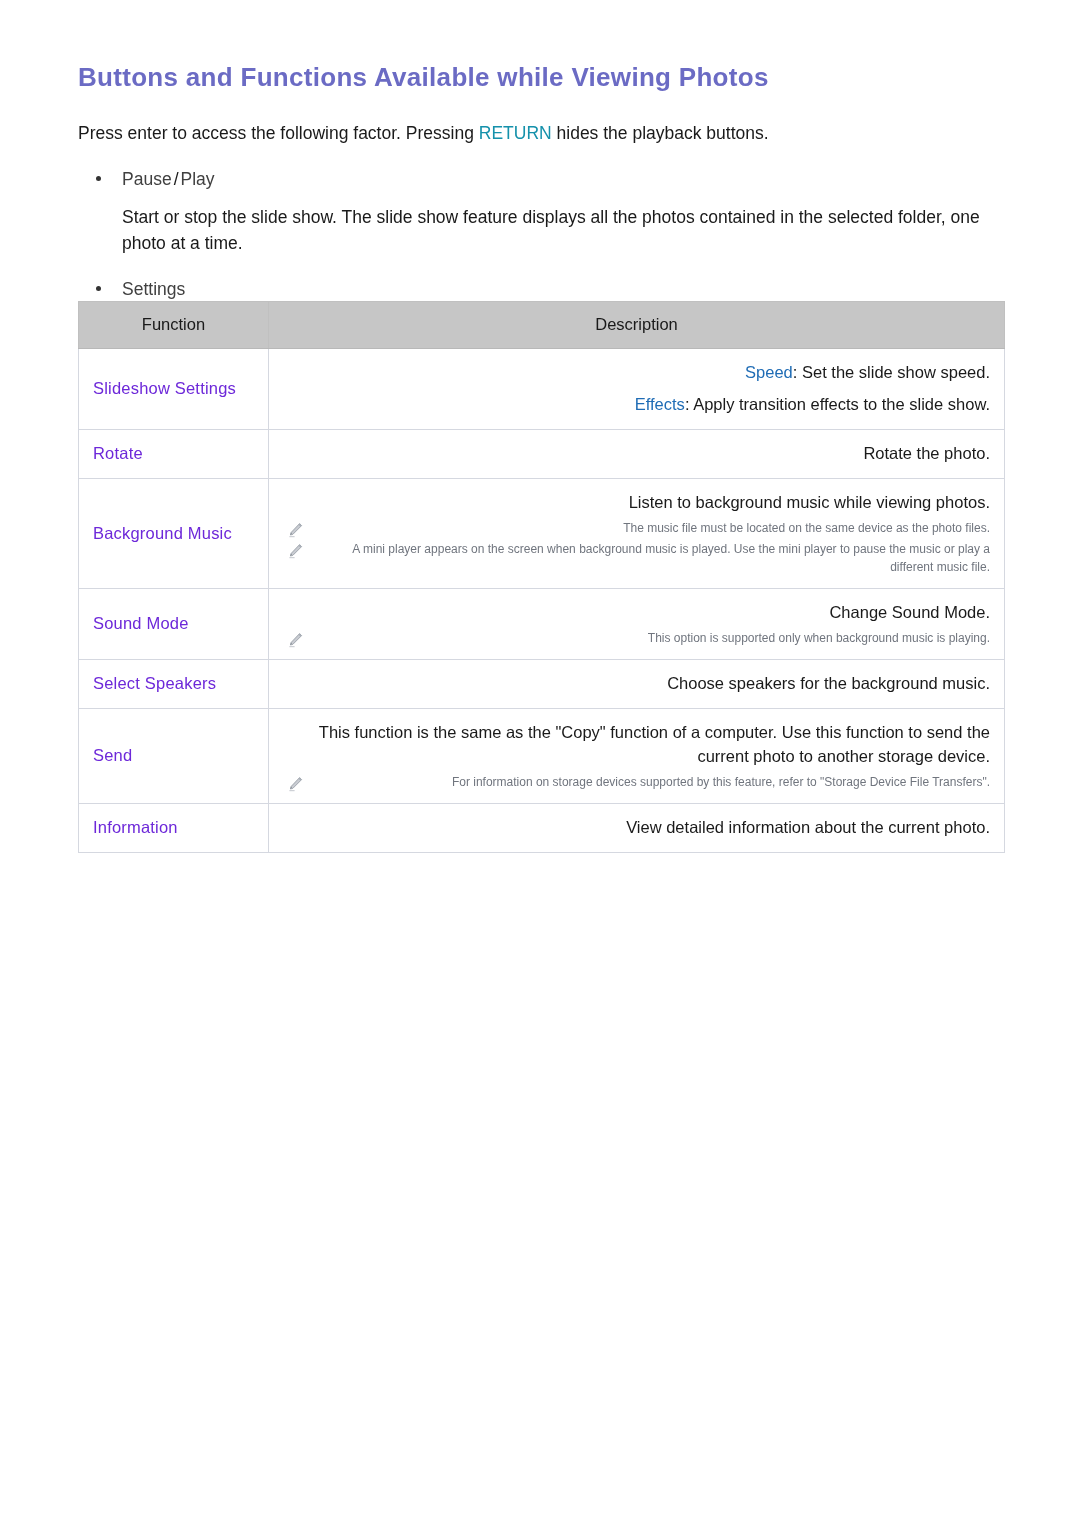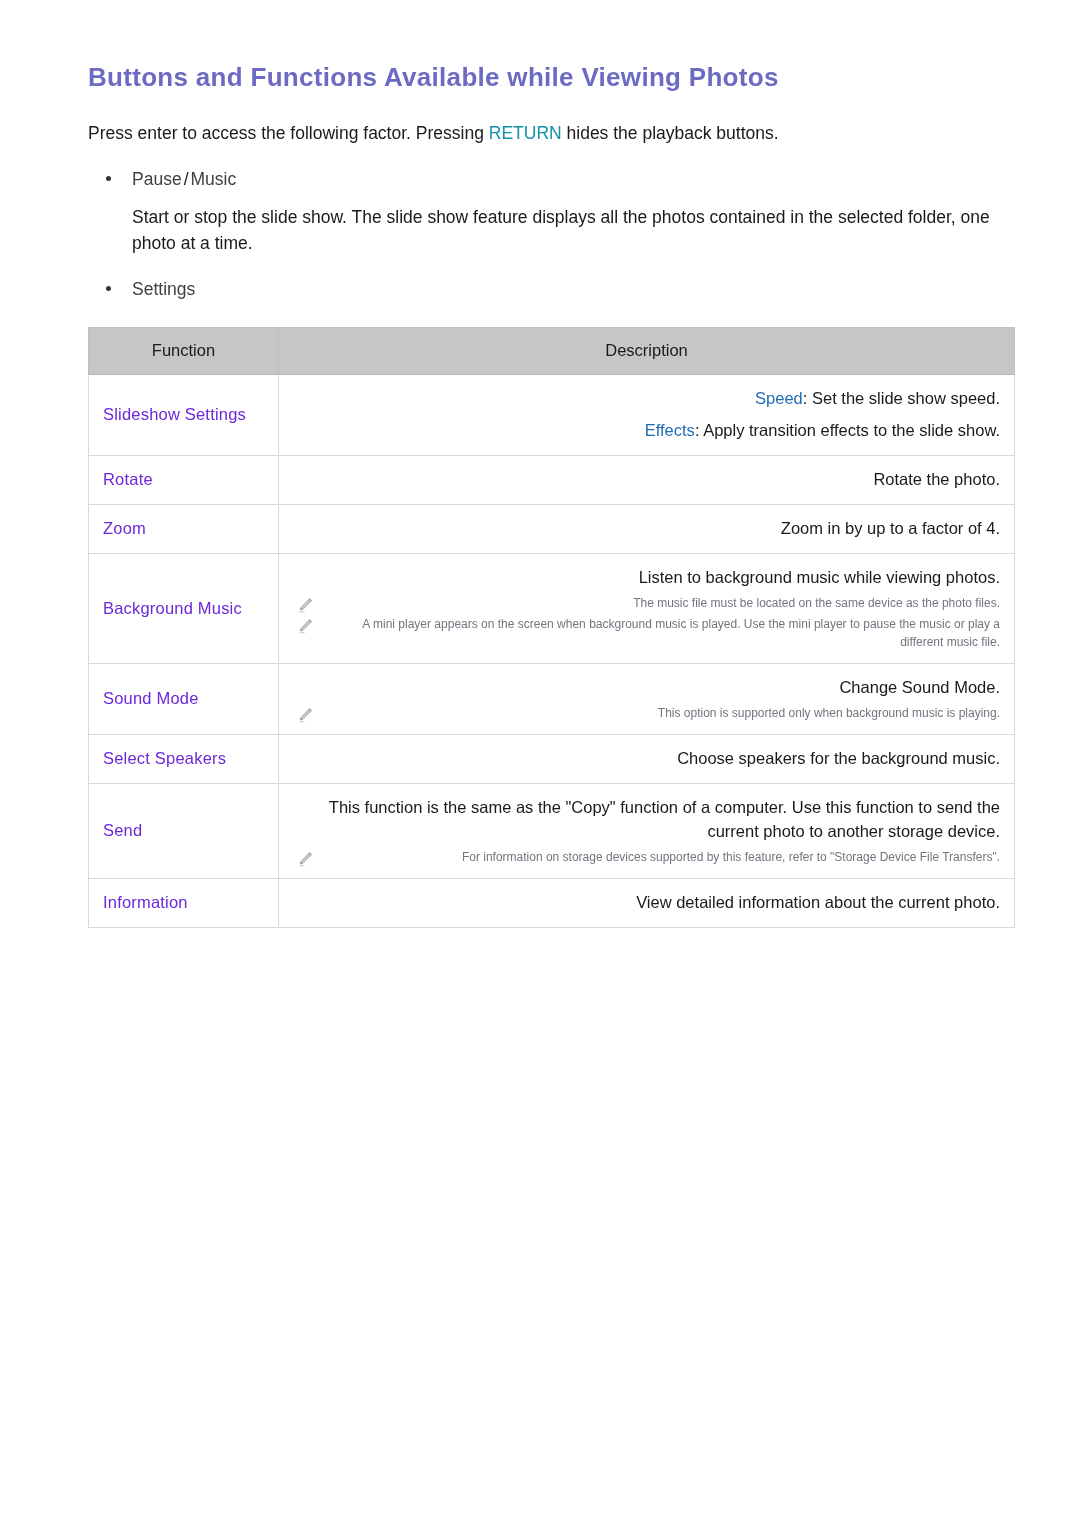--- a/index.html
+++ b/index.html
@@ -16,21 +16,21 @@
   }
   .page {
     position: relative;
     width: 1080px;
     height: 1527px;
     box-sizing: border-box;
     padding: 0;
   }
   .content {
     position: absolute;
-    left: 88px;
+    left: 78px;
     top: 62px;
     width: 926px;
   }
 
   h1.page-title {
     margin: 0 0 0 0;
     font-size: 26px;
     font-weight: bold;
     letter-spacing: 0.3px;
     color: #6b6bc4;
@@ -78,21 +78,20 @@
     font-size: 17.5px;
     line-height: 1.48;
     margin-top: 14px;
     color: #1a1a1a;
     max-width: 880px;
   }
 
   table.fn-table {
     border-collapse: collapse;
     width: 926px;
-    margin-top: 26px;
     table-layout: fixed;
   }
   table.fn-table th,
   table.fn-table td {
     border: 1px solid #d5d8e0;
     vertical-align: middle;
     font-size: 16.5px;
     line-height: 1.45;
   }
   table.fn-table thead th {
@@ -150,21 +149,21 @@
   <div class="content">
 
     <h1 class="page-title">Buttons and Functions Available while Viewing Photos</h1>
 
     <p class="intro"><span>Press enter to access the following factor. Pressing </span><span class="kw-return">RETURN</span><span> hides the playback buttons.</span></p>
 
     <ul class="bullets">
 
       <li>
         <div class="bullet-row">
-          <span class="dot"></span><span class="link-blue">Pause</span><span class="slash">/</span><span class="link-blue">Music</span>
+          <span class="dot"></span><span class="link-blue">Pause</span><span class="slash">/</span><span class="link-blue">Play</span>
         </div>
         <div class="bullet-desc">Start or stop the slide show. The slide show feature displays all the photos contained in the selected folder, one photo at a time.</div>
       </li>
 
 
       <li>
         <div class="bullet-row">
           <span class="dot"></span><span class="link-blue">Settings</span>
         </div>
       </li>
@@ -192,26 +191,20 @@
           </td>
         </tr>
 
         <tr>
           <td class="fn-cell">Rotate</td>
           <td class="desc-cell">
             <div class="desc-line">Rotate the photo.</div>
           </td>
         </tr>
 
-        <tr>
-          <td class="fn-cell">Zoom</td>
-          <td class="desc-cell">
-            <div class="desc-line">Zoom in by up to a factor of 4.</div>
-          </td>
-        </tr>
 
 
         <tr>
           <td class="fn-cell">Background Music</td>
           <td class="desc-cell">
             <div class="desc-line">Listen to background music while viewing photos.</div>
             <div class="note">
               <span class="pencil-icon">
                 <svg viewBox="0 0 17 17" width="17" height="17" aria-hidden="true">
                   <path d="M12.6 1.6 L14.6 3.6 L5.9 12.3 L3.4 13.0 L4.1 10.5 Z" fill="#c9ccd2" stroke="#9aa0a8" stroke-width="0.9" stroke-linejoin="round"></path>

